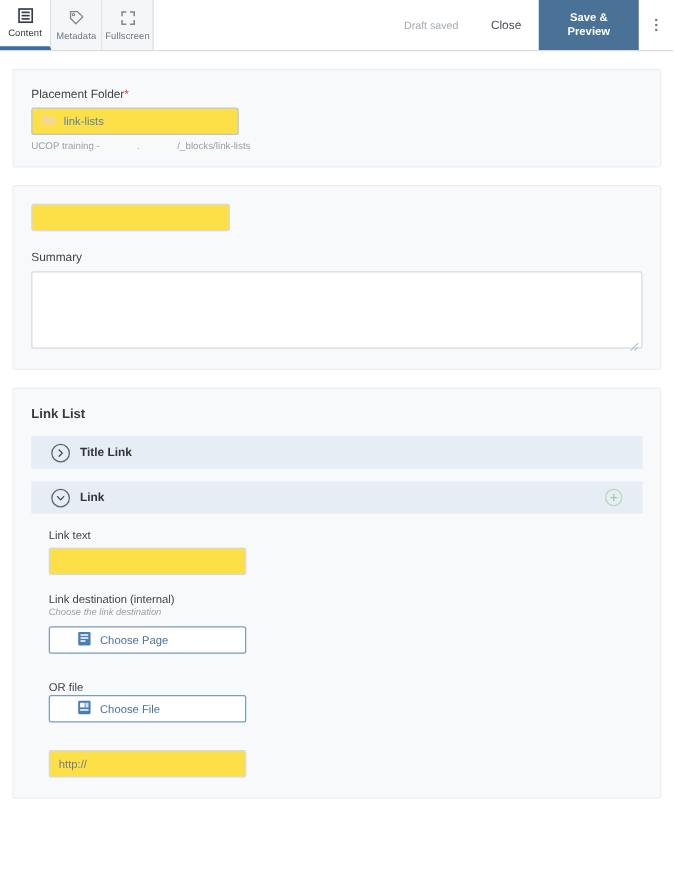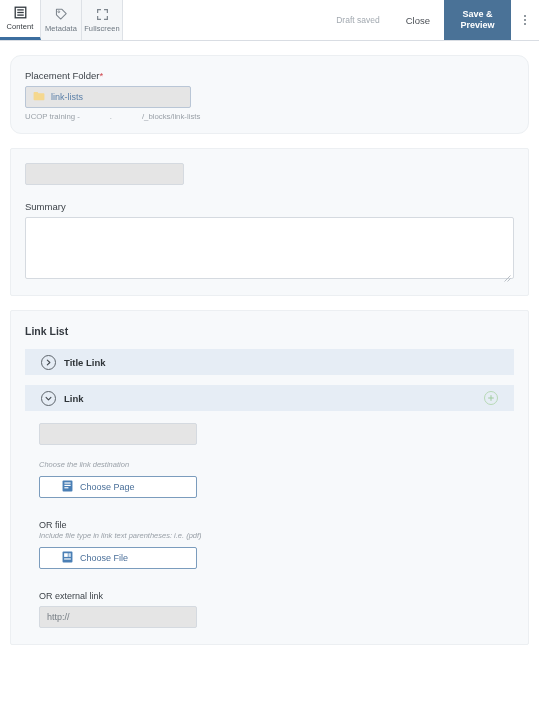--- a/index.html
+++ b/index.html
@@ -75,21 +75,21 @@
   .close-btn {
     display: flex;
     align-items: center;
     font-size: 9.5px;
     color: #4a4f55;
     padding: 0 14px;
     cursor: pointer;
     white-space: nowrap;
   }
   .save-preview {
-    width: 67px;
+    width: 80px;
     background: #4a7297;
     color: #ffffff;
     font-size: 9px;
     font-weight: bold;
     line-height: 11px;
     display: flex;
     align-items: center;
     justify-content: center;
     text-align: center;
     cursor: pointer;
@@ -113,21 +113,21 @@
   .content {
     padding: 0 10px;
   }
   .panel {
     background: #f7f9fb;
     border: 1px solid #eceff2;
     border-radius: 2px;
     margin-top: 14px;
     padding: 14px 14px 16px 14px;
   }
-  .panel.tight { padding-bottom: 12px; border-radius: 11px; }
+  .panel.tight { padding-bottom: 12px; }
 
   .field-label {
     font-size: 9.5px;
     color: #3d4349;
     margin-bottom: 5px;
   }
   .req { color: #d0454c; font-size: 9.5px; }
 
   .helper {
     font-size: 7.8px;
@@ -142,21 +142,21 @@
   .helper-italic {
     font-size: 7.5px;
     color: #9aa1a8;
     font-style: italic;
     margin-top: 1px;
     margin-bottom: 7px;
   }
 
   .input {
     height: 22px;
-    background: #e5e5e5;
+    background: #fde047;
     border: 1px solid #d5dae0;
     border-radius: 2px;
     display: flex;
     align-items: center;
     padding: 0 7px;
     font-size: 9px;
     color: #454b51;
   }
   .input.folder {
     width: 166px;
@@ -383,58 +383,58 @@
             <g stroke="#9fcb9d" stroke-width="1" stroke-linecap="round">
               <path d="M4 1.6 L4 6.4"></path>
               <path d="M1.6 4 L6.4 4"></path>
             </g>
           </svg>
         </span>
       </div>
 
       <div class="link-body">
 
+        <div class="sub-label">Link text</div>
         <div class="input linktext">
           <span></span>
         </div>
 
         <div class="gap14"></div>
 
+        <div class="sub-label nomargin">Link destination (internal)</div>
         <div class="helper-italic">Choose the link destination</div>
         <div class="choose-btn">
           <span>
             <svg width="11" height="12" viewBox="0 0 12 13">
               <rect x="0.6" y="0.6" width="10.8" height="11.8" rx="1" fill="#4a7fb5"></rect>
               <rect x="2.6" y="2.6" width="6.8" height="1.3" fill="#ffffff"></rect>
               <rect x="2.6" y="5.2" width="6.8" height="1.3" fill="#ffffff"></rect>
               <rect x="2.6" y="7.8" width="4.4" height="1.3" fill="#ffffff"></rect>
             </svg>
           </span>
           <span>Choose Page</span>
         </div>
 
         <div class="gap10"></div>
 
         <div class="sub-label nomargin">OR file</div>
-        <div class="helper-italic">Include file type in link text parentheses: i.e. (pdf)</div>
         <div class="choose-btn">
           <span>
             <svg width="11" height="12" viewBox="0 0 12 13">
               <rect x="0.6" y="0.6" width="10.8" height="11.8" rx="1" fill="#4a7fb5"></rect>
               <rect x="2.3" y="2.4" width="4" height="4" fill="#ffffff"></rect>
               <path d="M7 2.4 L9.6 2.4 L9.6 6.4 L7 6.4 Z" fill="#cfe0ef"></path>
               <rect x="2.3" y="8" width="7.3" height="1.3" fill="#ffffff"></rect>
             </svg>
           </span>
           <span>Choose File</span>
         </div>
 
         <div class="gap10"></div>
 
-        <div class="sub-label">OR external link</div>
         <div class="input extlink">
           <span>http://</span>
         </div>
 
       </div>
     </div>
 
   </div>
 </div>
 

